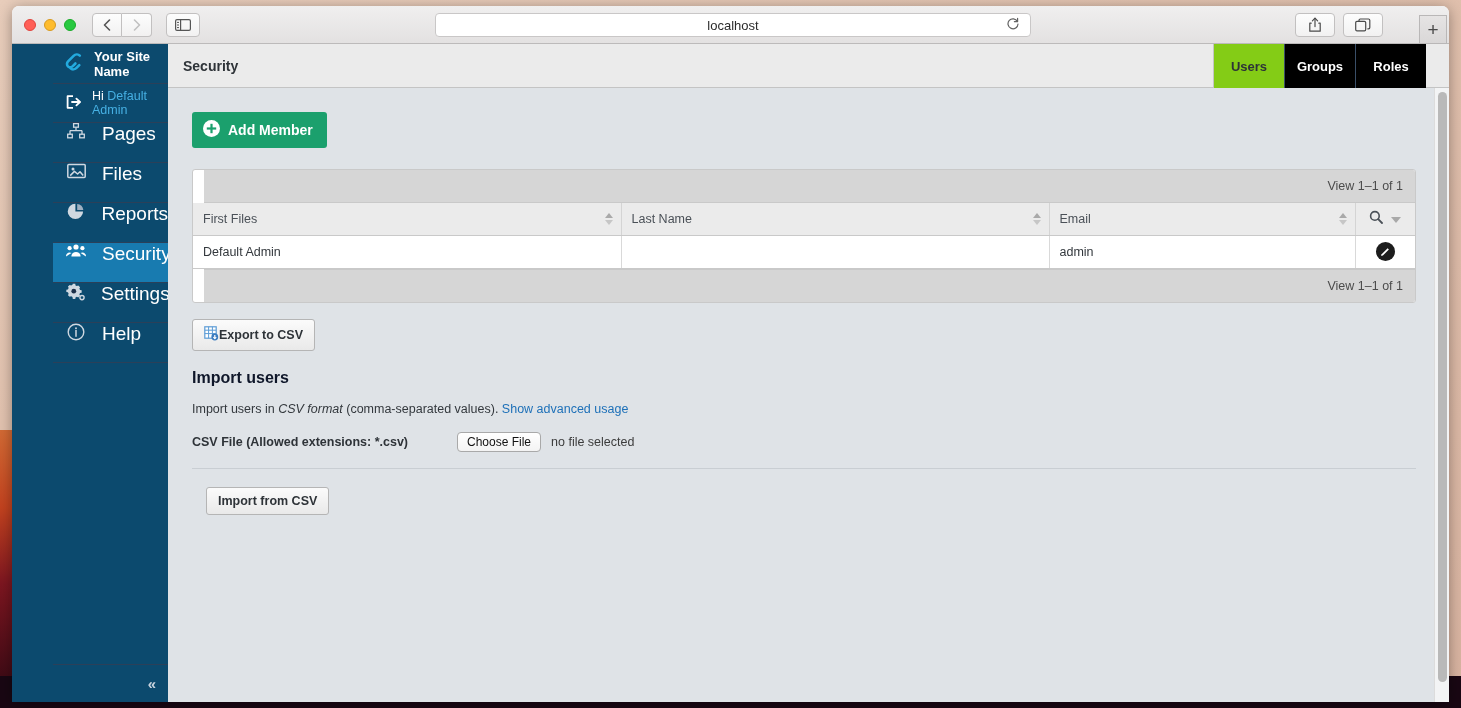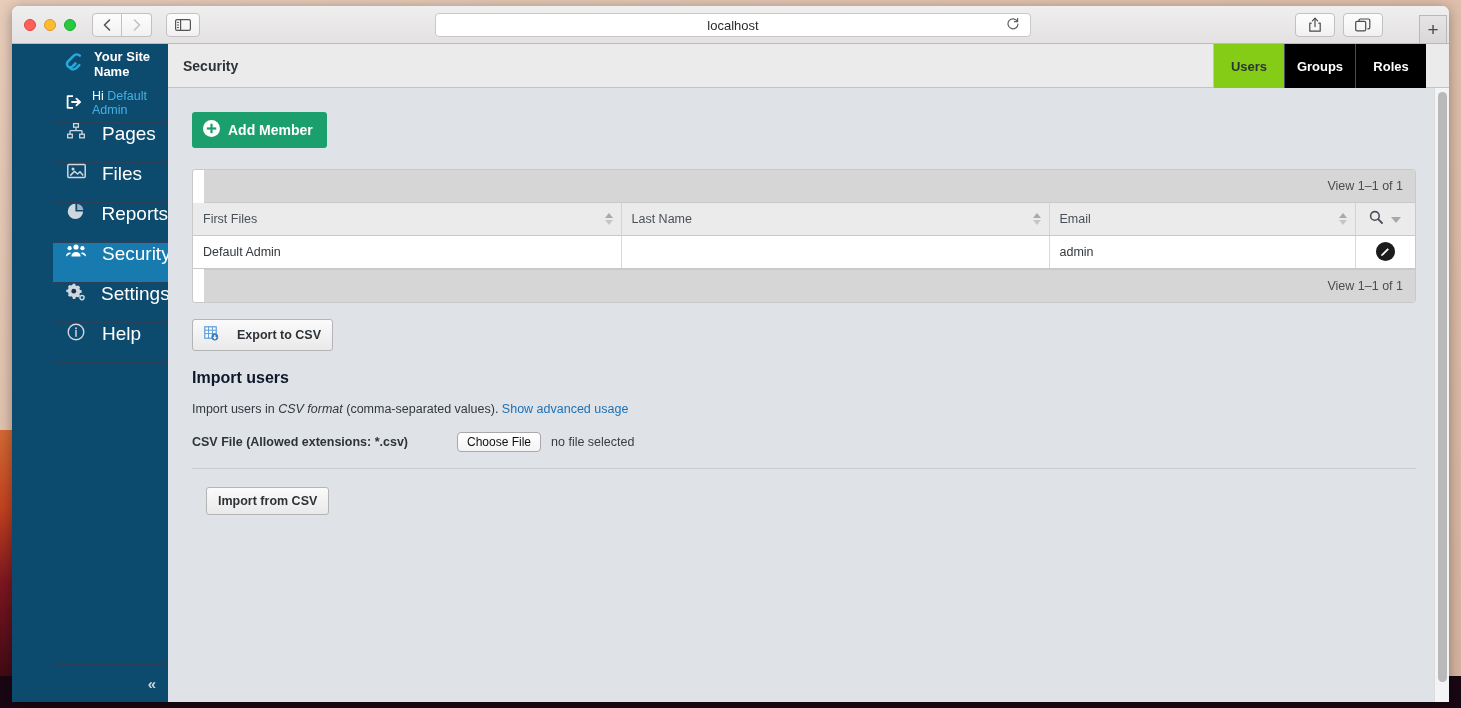--- a/index.html
+++ b/index.html
@@ -205,21 +205,21 @@
   #edit-pill {
     display:inline-flex; align-items:center; justify-content:center;
     width:19px;height:19px;border-radius:50%;
     background:#1c1c1c; color:#fff; font-size: 10px;
   }
   .search-head { width: 60px; text-align:center; padding-left:0 !important; }
   .search-head-inner { display:flex;align-items:center;justify-content:center;gap:8px; }
 
   
   .gray-btn {
-    display:inline-flex; align-items:center; gap: 18px;
+    display:inline-flex; align-items:center; gap: 0;
     background: linear-gradient(180deg,#fbfbfb,#e9e9e9);
     border: 1px solid #b5b5b5; border-radius: 3px;
     padding: 6px 11px;
     font-size: 12.5px; font-weight:bold; color:#2e3338;
     font-family:"Liberation Sans", sans-serif;
     cursor:pointer;
   }
   #export-row { margin-top: 16px; }
   #caution {
     margin-top: 14px; padding-top: 14px;

